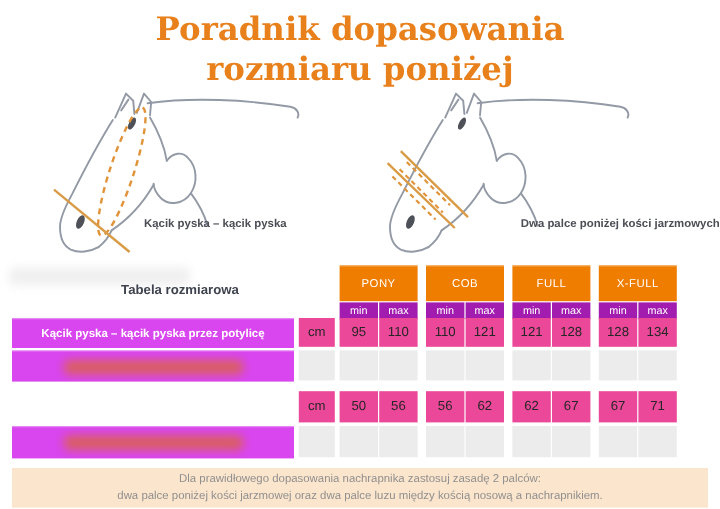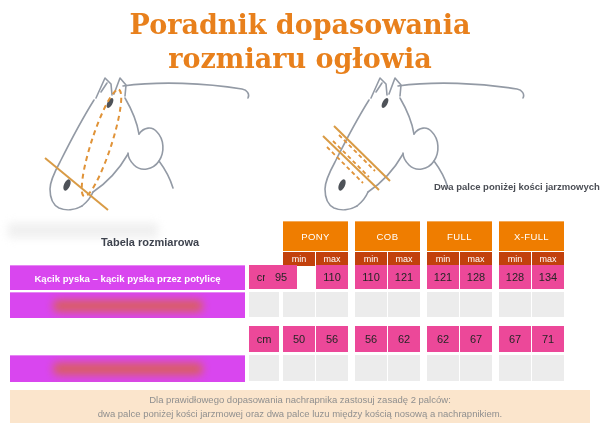--- a/index.html
+++ b/index.html
@@ -22,21 +22,21 @@
   
   .tbl-title{position:absolute;top:236px;left:50px;width:200px;text-align:center;
              font-size:11px;font-weight:700;color:#3e434e;}
   .watermark-blur{position:absolute;left:8px;top:223px;width:150px;height:15px;background:#e3e3e3;
                   filter:blur(4px);opacity:.55;border-radius:3px;}
 
   .group{position:absolute;top:221px;width:65px;height:45px;}
   .group-label{height:29px;background:#ef7d00;border-top:1px solid rgba(255,255,255,.35);
                color:#fff;font-size:9.5px;letter-spacing:.4px;display:flex;align-items:center;justify-content:center;}
   .minmax{margin-top:1px;display:flex;gap:1px;}
-  .minmax div{width:32px;height:14px;background:#c2410c;color:#fff;font-size:9px;
+  .minmax div{width:32px;height:14px;background:#a21caf;color:#fff;font-size:9px;
               display:flex;align-items:center;justify-content:center;}
 
   .row{position:absolute;left:0;width:600px;}
   .rlabel{position:absolute;left:10px;top:0;width:235px;height:100%;background:#d946ef;
           border-top:1px solid rgba(255,255,255,.35);
           color:#fff;font-size:9.6px;font-weight:700;display:flex;align-items:center;justify-content:center;
           white-space:nowrap;overflow:hidden;}
   .smudge{width:150px;height:12px;background:#d96f00;border-radius:5px;filter:blur(4px);opacity:.6;}
   .cell{position:absolute;top:0;height:100%;width:32px;display:flex;align-items:center;justify-content:center;
         font-size:11px;color:#262626;}
@@ -49,21 +49,21 @@
           text-align:center;font-size:9.5px;line-height:13.5px;color:#8f8f8f;
           display:flex;flex-direction:column;justify-content:center;}
 </style>
 </head>
 <body>
 
 <div class="page">
 
   <div class="title">
     <div>Poradnik dopasowania</div>
-    <div>rozmiaru ogłowia</div>
+    <div>rozmiaru poniżej</div>
   </div>
 
   <svg class="horses" viewBox="0 0 600 140">
     <defs>
       <g id="head" fill="none" stroke="#939aa5" stroke-width="1.6" stroke-linecap="round" stroke-linejoin="round">
         <path d="M93 10 C130 5 175 7 212 13 C217 14 220 18 218 22"></path>
         <path d="M66 22 L75 2 L81 8 L82 19"></path>
         <path d="M84 18 L90 2 L96 9 L95 20"></path>
         <path d="M71 16 L77 7"></path>
         <path d="M64 24 C54 40 40 66 30 86 C24 97 20 106 20 113 C20 122 23 129 29 132 C36 135 45 134 52 130"></path>
@@ -88,20 +88,21 @@
       <path d="M18 60 L74 114" stroke="#d99b45" stroke-width="2" fill="none"></path>
       <path d="M29 50 L85 105" stroke="#d99b45" stroke-width="2" fill="none"></path>
       <g stroke="#e09338" stroke-width="1.8" stroke-dasharray="4 3" fill="none">
         <path d="M22 71 L58 107"></path>
         <path d="M28 65 L64 101"></path>
         <path d="M34 59 L70 95"></path>
       </g>
     </g>
   </svg>
 
+  <div class="caption cap-left">Kącik pyska – kącik pyska</div>
   <div class="caption cap-right">Dwa palce poniżej kości jarzmowych</div>
 
   <div class="watermark-blur"></div>
   <div class="tbl-title">Tabela rozmiarowa</div>
 
   <div class="group" style="left:283px">
     <div class="group-label">PONY</div>
     <div class="minmax">
       <div>min</div>
       <div>max</div>
@@ -125,21 +126,21 @@
     <div class="group-label">X-FULL</div>
     <div class="minmax">
       <div>min</div>
       <div>max</div>
     </div>
   </div>
 
   <div class="row" style="top:265px;height:24px">
     <div class="rlabel">Kącik pyska – kącik pyska przez potylicę</div>
     <div class="cell dark colcm">cm</div>
-    <div class="cell dark" style="left:265px">95</div>
+    <div class="cell dark" style="left:283px">95</div>
     <div class="cell dark" style="left:316px">110</div>
     <div class="cell dark" style="left:355px">110</div>
     <div class="cell dark" style="left:388px">121</div>
     <div class="cell dark" style="left:427px">121</div>
     <div class="cell dark" style="left:460px">128</div>
     <div class="cell dark" style="left:499px">128</div>
     <div class="cell dark" style="left:532px">134</div>
   </div>
 
   <div class="row" style="top:292px;height:25px">

